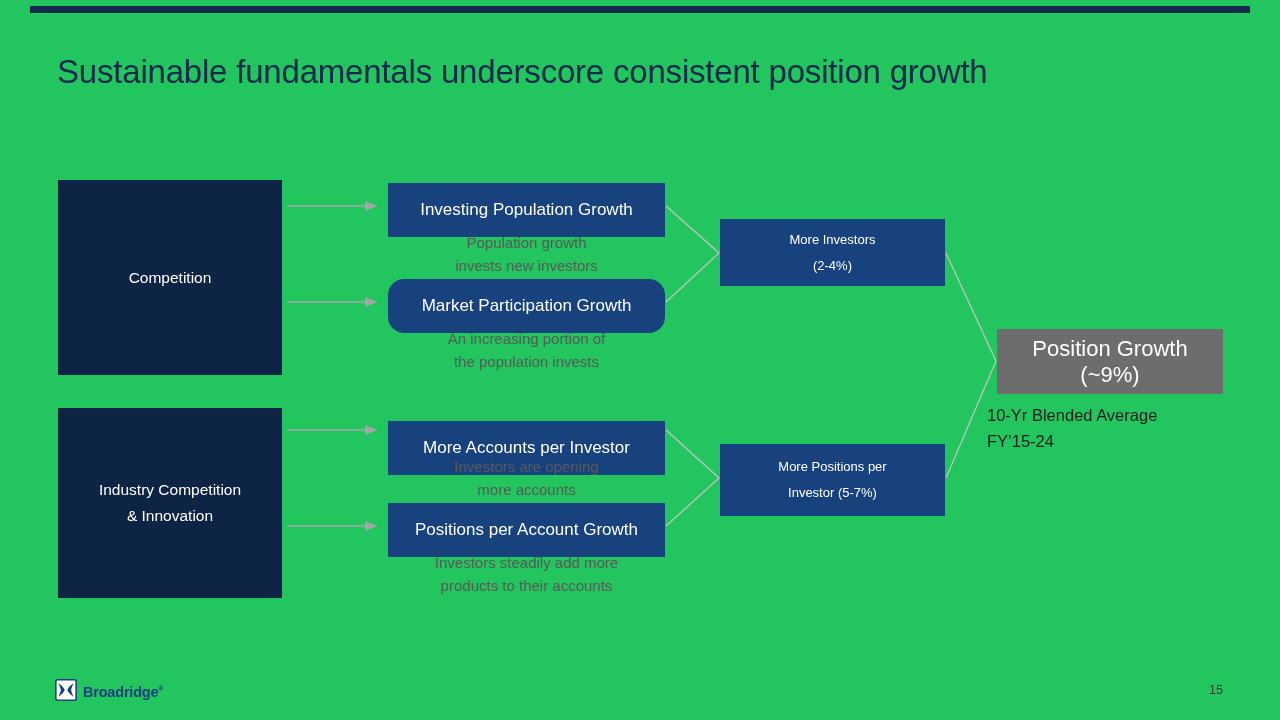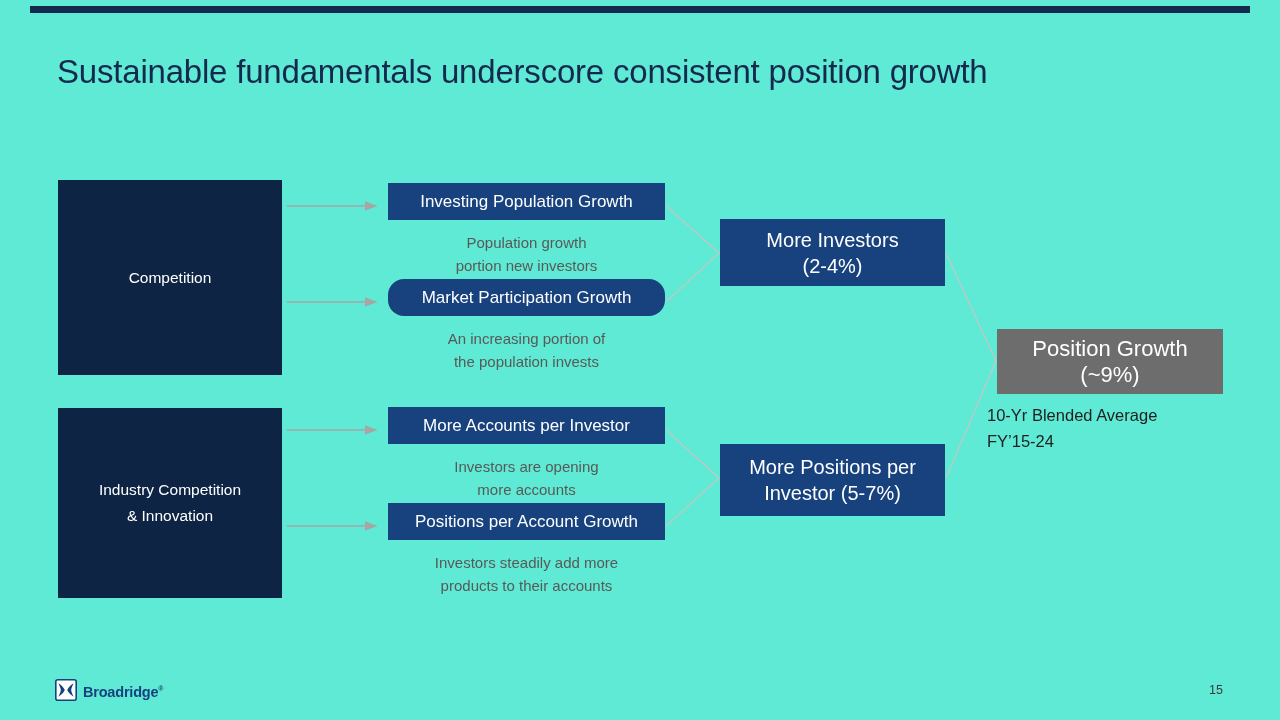--- a/index.html
+++ b/index.html
@@ -4,21 +4,21 @@
 <style>
   html, body { margin: 0; padding: 0; }
   body {
     font-family: "Liberation Sans", sans-serif;
     background: #e8e8e8;
   }
   .slide {
     position: relative;
     width: 1280px;
     height: 720px;
-    background: #5eead4;
+    background: #22c55e;
     overflow: hidden;
   }
   .topbar {
     position: absolute;
     left: 30px; top: 6px;
     width: 1220px; height: 7px;
     background: #14294d;
   }
   .title {
     position: absolute;
@@ -45,47 +45,47 @@
     width: 224px;
     background: #0e2444;
     font-size: 15.5px;
     line-height: 26px;
   }
   .driver-1 { top: 180px; height: 195px; }
   .driver-2 { top: 408px; height: 190px; }
   .factor {
     left: 388px;
     width: 277px;
-    height: 37px;
+    height: 54px;
     background: #17427e;
     font-size: 17px;
   }
   .factor-a { top: 183px; }
   .factor-b { top: 279px; border-radius: 16px; }
-  .factor-c { top: 407px; text-align: center; }
+  .factor-c { top: 421px; text-align: center; }
   .factor-d { top: 503px; }
   .caption {
     position: absolute;
     left: 388px;
     width: 277px;
     text-align: center;
     font-size: 15px;
     line-height: 23px;
     color: #595959;
     white-space: pre-line;
   }
   .caption-a { top: 231px; }
   .caption-b { top: 327px; }
   .caption-c { top: 455px; }
   .caption-d { top: 551px; }
   .outcome {
     left: 720px;
     width: 225px;
     background: #17427e;
-    font-size: 20px;
+    font-size: 13px;
     line-height: 26px;
   }
   .outcome-1 { top: 219px; height: 67px; }
   .outcome-2 { top: 444px; height: 72px; }
   .result {
     left: 997px; top: 329px;
     width: 226px; height: 65px;
     background: #6d6d6d;
     font-size: 22px;
     line-height: 26px;
@@ -162,21 +162,21 @@
     <line x1="946" y1="253" x2="996" y2="361" stroke="#c6c6c6" stroke-width="1.2"></line>
     <line x1="946" y1="478" x2="996" y2="361" stroke="#c6c6c6" stroke-width="1.2"></line>
   </svg>
 
   <div class="box driver driver-1">Competition</div>
   <div class="box driver driver-2">Industry Competition
 &amp; Innovation</div>
 
   <div class="box factor factor-a">Investing Population Growth</div>
   <div class="caption caption-a">Population growth
-portion new investors</div>
+invests new investors</div>
 
   <div class="box factor factor-b">Market Participation Growth</div>
   <div class="caption caption-b">An increasing portion of
 the population invests</div>
 
   <div class="box factor factor-c">More Accounts per Investor</div>
   <div class="caption caption-c">Investors are opening
 more accounts</div>
 
   <div class="box factor factor-d">Positions per Account Growth</div>

